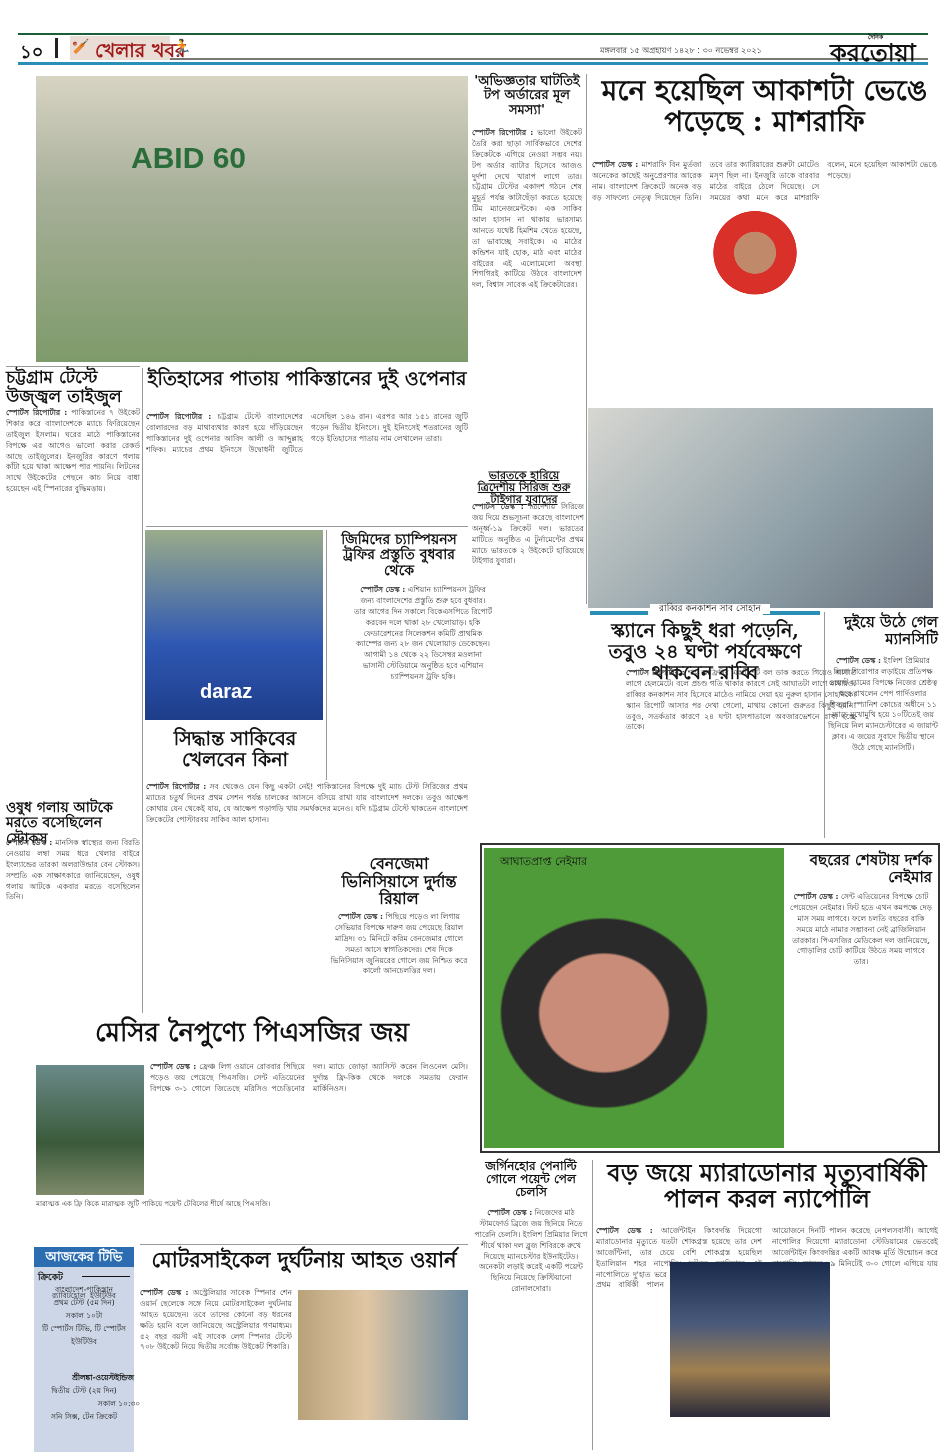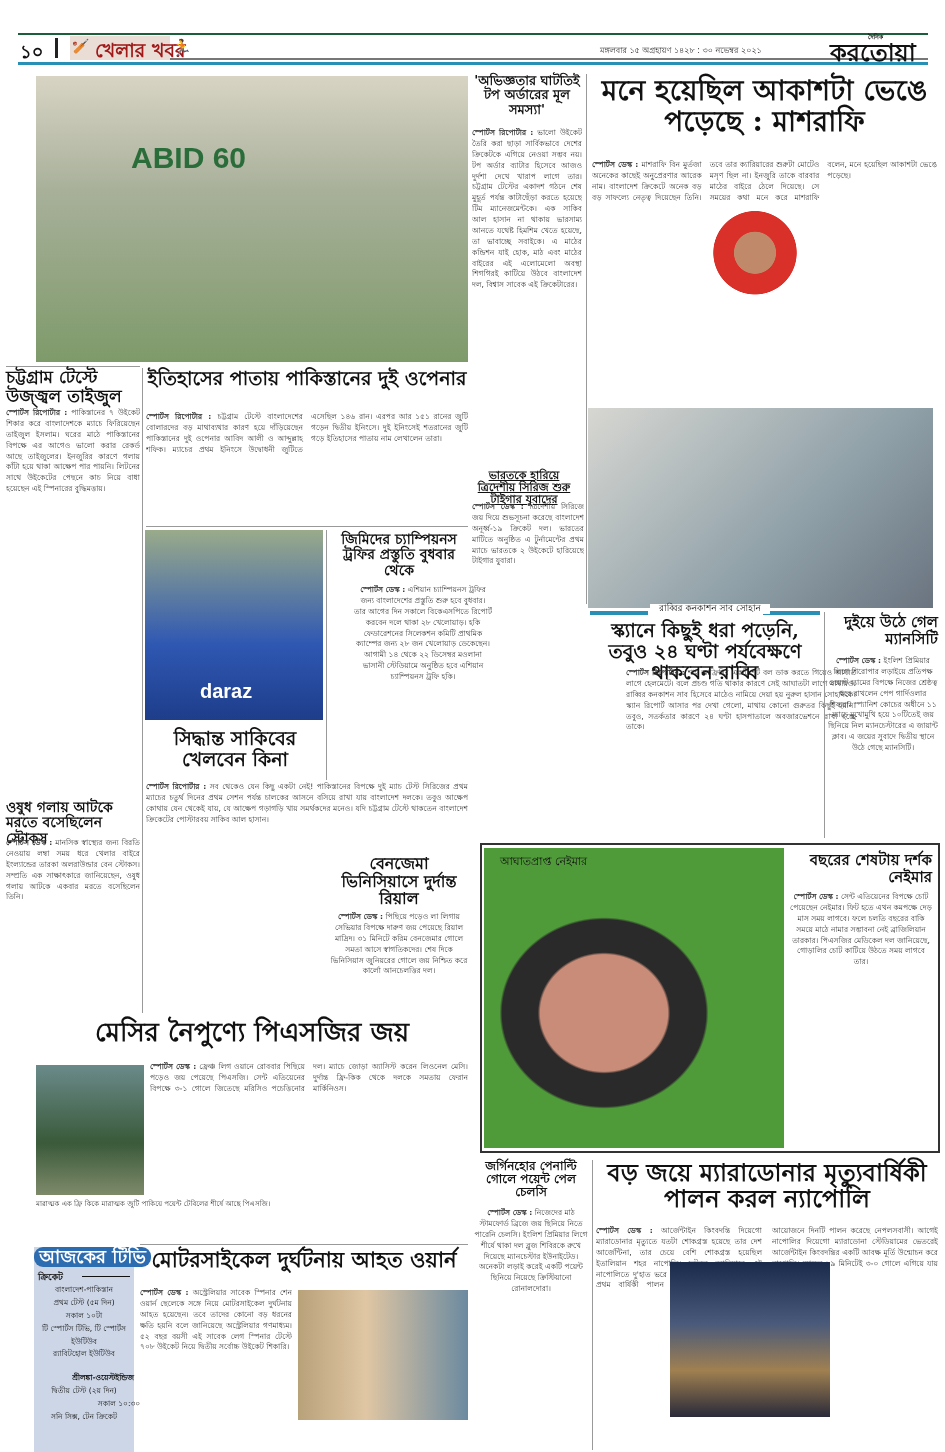--- a/index.html
+++ b/index.html
@@ -16,21 +16,21 @@
   .masthead { left: 830px; top: 34px; font-size: 24px; font-weight: bold; color: #111; font-family: "DejaVu Serif", serif; }
   .masthead-small { left: 868px; top: 32px; font-size: 6px; font-weight: bold; }
   .photo { background: #8a9a84; overflow: hidden; }
   .headline { font-family: "DejaVu Serif", serif; font-weight: bold; color: #111; line-height: 1.1; }
   .body-text { font-size: 7.5px; line-height: 1.45; color: #333; text-align: justify; overflow: hidden; }
   .body-text .lead { font-weight: bold; }
   .rule-v { width: 1px; background: #999; }
   .rule-h { height: 1px; background: #999; }
   .caption { font-size: 7px; color: #333; }
   .tv-box { left: 34px; top: 1247px; width: 100px; height: 205px; background: #cdd6e6; }
-  .tv-head { left: 34px; top: 1247px; width: 117px; height: 20px; background: #2c6cb1; color: #fff; font-size: 18px; font-weight: bold; text-align: center; line-height: 20px; border-radius: 9px; }
+  .tv-head { left: 34px; top: 1247px; width: 100px; height: 20px; background: #2c6cb1; color: #fff; font-size: 13px; font-weight: bold; text-align: center; line-height: 20px; }
   .tv-line { font-size: 7.5px; text-align: center; width: 100px; left: 34px; color: #111; }
   .photo-cricket { left: 36px; top: 76px; width: 432px; height: 286px; background: linear-gradient(180deg,#d8d4c4 0%,#a8b09a 40%,#7e9a6a 100%); }
   .photo-mashrafe { left: 710px; top: 210px; width: 90px; height: 95px; background: radial-gradient(circle at 50% 45%, #c08a6a 0 30%, #d9302a 31% 60%, #fff 61%); border-radius: 4px; }
   .photo-hospital { left: 588px; top: 408px; width: 345px; height: 200px; background: linear-gradient(135deg,#d7d7d2,#8fa0a8 60%,#6a7480); }
   .photo-shakib { left: 145px; top: 530px; width: 178px; height: 190px; background: linear-gradient(180deg,#9aab8a,#2f58b3 60%,#1e3d8a); }
   .photo-neymar { left: 484px; top: 848px; width: 300px; height: 300px; background: radial-gradient(ellipse at 40% 55%, #c98c78 0 25%, #2a2a2a 26% 40%, #4f9a39 41%); }
   .photo-messi { left: 36px; top: 1065px; width: 108px; height: 130px; background: linear-gradient(180deg,#6a8a8a,#3a5a3a 60%,#7e8a6a); }
   .photo-warne { left: 298px; top: 1290px; width: 170px; height: 130px; background: linear-gradient(90deg,#b8a27a,#e0c6a3 40%,#6b8aa0); }
   .photo-maradona { left: 670px; top: 1262px; width: 160px; height: 155px; background: linear-gradient(180deg,#1a2a4a,#4a5a7a 40%,#a08050 70%,#2a2a3a); }
   .frame { border: 2px solid #333; }
@@ -153,21 +153,21 @@
 
 <div class="abs tv-box"></div>
 <div class="abs tv-head">আজকের টিভি</div>
 <div class="abs" style="left:38px;top:1270px;font-size:9px;font-weight:bold;">ক্রিকেট</div>
 <div class="abs" style="left:82px;top:1276px;width:48px;height:1px;background:#111;"></div>
 <div class="abs tv-line" style="top:1284px;">বাংলাদেশ-পাকিস্তান</div>
 <div class="abs tv-line" style="top:1297px;">প্রথম টেস্ট (৫ম দিন)</div>
 <div class="abs tv-line" style="top:1310px;">সকাল ১০টা</div>
 <div class="abs tv-line" style="top:1323px;">টি স্পোর্টস টিভি, টি স্পোর্টস</div>
 <div class="abs tv-line" style="top:1336px;">ইউটিউব</div>
-<div class="abs tv-line" style="top:1348px;">র‍্যাবিটহোল ইউটিউব</div>
+<div class="abs tv-line" style="top:1290px;font-family:Liberation Mono, monospace;">র‍্যাবিটহোল ইউটিউব</div>
 <div class="abs tv-line" style="top:1372px;font-weight:bold;text-align:right;">শ্রীলঙ্কা-ওয়েস্টইন্ডিজ</div>
 <div class="abs tv-line" style="top:1385px;">দ্বিতীয় টেস্ট (২য় দিন)</div>
 <div class="abs tv-line" style="top:1398px;margin-left:35px;">সকাল ১০:৩০</div>
 <div class="abs tv-line" style="top:1411px;">সনি সিক্স, টেন ক্রিকেট</div>
 
 <div class="abs rule-h" style="left:140px;top:1244px;width:328px;"></div>
 <div class="abs headline" style="left:140px;top:1248px;width:328px;font-size:21px;text-align:center;">মোটরসাইকেল দুর্ঘটনায় আহত ওয়ার্ন</div>
 <div class="abs body-text" style="left:140px;top:1288px;width:152px;height:160px;">
   <span class="lead">স্পোর্টস ডেস্ক :</span>
   <span>অস্ট্রেলিয়ার সাবেক স্পিনার শেন ওয়ার্ন ছেলেকে সঙ্গে নিয়ে মোটরসাইকেল দুর্ঘটনায় আহত হয়েছেন। তবে তাদের কোনো বড় ধরনের ক্ষতি হয়নি বলে জানিয়েছে অস্ট্রেলিয়ার গণমাধ্যম। ৫২ বছর বয়সী এই সাবেক লেগ স্পিনার টেস্টে ৭০৮ উইকেট নিয়ে দ্বিতীয় সর্বোচ্চ উইকেট শিকারি।</span>

